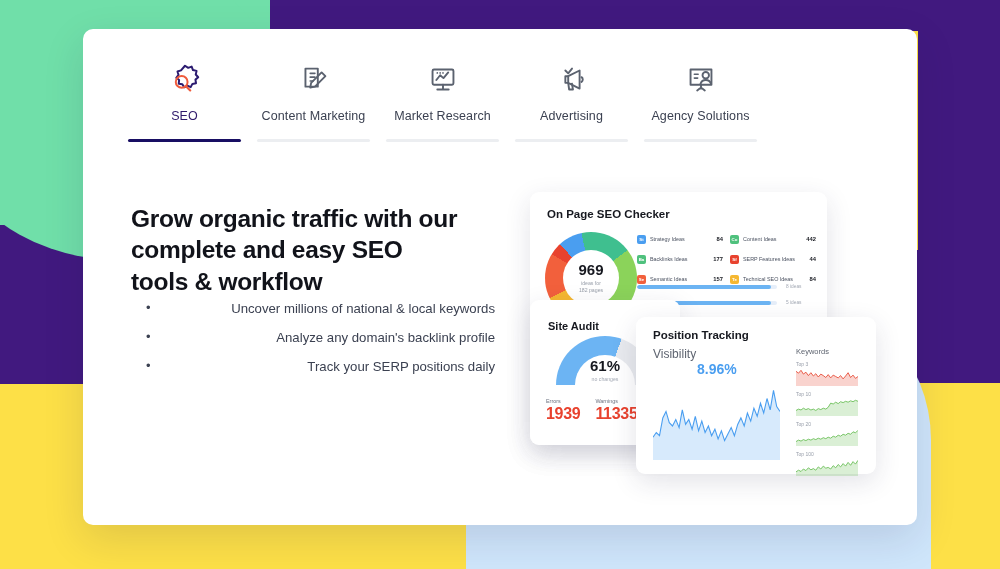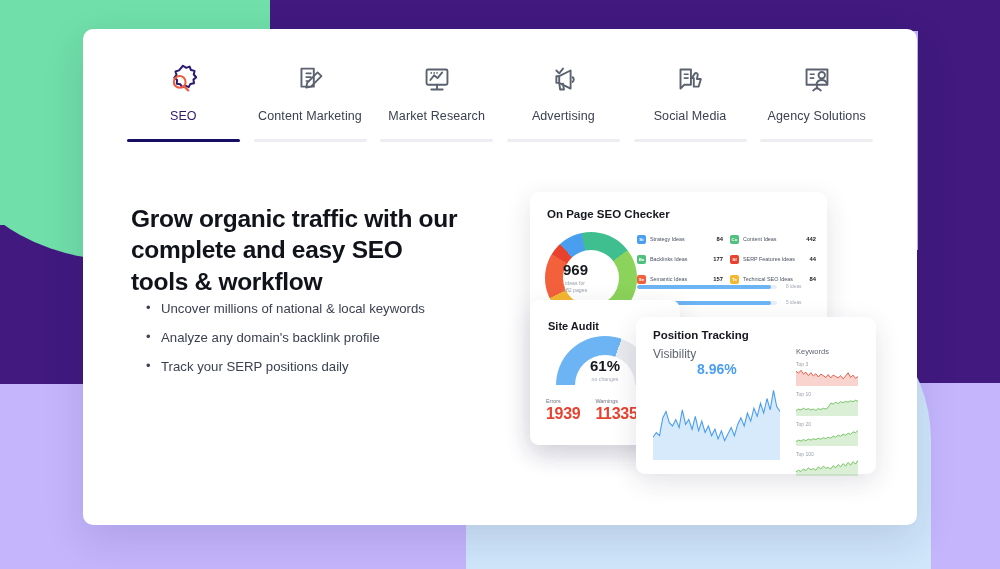--- a/index.html
+++ b/index.html
@@ -2,21 +2,21 @@
 <html><head>
 <meta charset="utf-8">
 <style>
   * { box-sizing: border-box; margin: 0; padding: 0; }
   html, body {
     width: 1000px; height: 569px;
     overflow: hidden;
     background: #ffffff;
     font-family: "Liberation Sans", sans-serif;
   }
-  #stage { position: relative; width: 1000px; height: 569px; background: #c4b5fd; }
+  #stage { position: relative; width: 1000px; height: 569px; background: #fde047; }
 
   
   .bg-purple-top {
     position: absolute; left: 272px; top: 0; width: 728px; height: 31px;
     background: #41197f;
   }
   .bg-purple-left {
     position: absolute; left: 0; top: 0; width: 282px; height: 384px;
     background: #41197f;
   }
@@ -62,21 +62,21 @@
   .tab.active .lbl { color: #2f1a6b; }
   .tab .rule { margin-top: 16px; width: 113px; height: 3px; background: #eceef1; border-radius: 2px; }
   .tab.active .rule { background: #180e63; height: 3px; }
 
   
   .headline {
     position: absolute; left: 48px; top: 174px; width: 330px;
     font-size: 24.5px; line-height: 1.28; font-weight: bold;
     color: #11131a; letter-spacing: -.3px;
   }
-  .bullets { position: absolute; left: 62px; top: 272px; width: 350px; }
+  .bullets { position: absolute; left: 62px; top: 272px; width: 350px; text-align: right; }
   .bullets li {
     list-style: none; position: relative; padding-left: 16px;
     font-size: 13.2px; color: #3b4151; margin-bottom: 13px; line-height: 1.2;
   }
   .bullets li:before {
     content: "•"; position: absolute; left: 1px; top: -1px; font-size: 13px; color: #3b4151;
   }
 
   
   .card {
@@ -91,21 +91,21 @@
   #card-seo .card-title { position: absolute; left: 17px; top: 16px; }
   #card-audit .card-title { position: absolute; left: 18px; top: 20px; font-size: 11px; }
   #card-pos .card-title { position: absolute; left: 17px; top: 12px; }
 
   
   .donut-wrap { position: absolute; left: 15px; top: 40px; width: 92px; height: 92px; }
   .donut { width: 92px; height: 92px; border-radius: 50%; }
   .donut-hole {
     position: absolute; left: 18px; top: 18px; width: 56px; height: 56px;
     background: #fff; border-radius: 50%;
-    display: flex; flex-direction: column; align-items: flex-start; justify-content: center;
+    display: flex; flex-direction: column; align-items: center; justify-content: center;
   }
   .donut-num { font-size: 15px; font-weight: bold; color: #16181f; line-height: 1; }
   .donut-sub { font-size: 5.2px; color: #9aa0ab; text-align: center; line-height: 1.35; margin-top: 3px; }
 
   
   .stats { position: absolute; left: 107px; top: 40px; width: 180px; display: flex; gap: 7px; }
   .stat-col { width: 86px; }
   .stat-row { display: flex; align-items: center; height: 14px; margin-bottom: 6px; }
   .stat-badge {
     width: 9px; height: 9px; border-radius: 2px; flex: 0 0 9px;
@@ -211,31 +211,20 @@
             <path d="M16 16 h-3 v7 h3" fill="none" stroke="#5b626f" stroke-width="2" stroke-linejoin="round"></path>
             <path d="M16 23 l1 7 h4 l-1.2-7" fill="none" stroke="#5b626f" stroke-width="2" stroke-linejoin="round"></path>
             <path d="M30 17 a3 3 0 0 1 0 5" fill="none" stroke="#5b626f" stroke-width="2" stroke-linecap="round"></path>
             <path d="M13 10 l3 3 4-5" fill="none" stroke="#5b626f" stroke-width="2" stroke-linecap="round" stroke-linejoin="round"></path>
           </svg>
         </span>
         <span class="lbl">Advertising</span>
         <span class="rule"></span>
       </div>
 
-      <div class="tab">
-        <span class="ico">
-          <svg width="38" height="38" viewBox="0 0 40 40">
-            <path d="M10 9 h11 v16 h-7 l-4 4z" fill="none" stroke="#5b626f" stroke-width="2" stroke-linejoin="round"></path>
-            <path d="M14 14 h4 M14 18 h4" stroke="#5b626f" stroke-width="1.7" stroke-linecap="round"></path>
-            <path d="M24 18 v9 h5 l2.5-8 h-4.2 l.9-4.6 a1.8 1.8 0 0 0-3.2-1.1 l-3 4.6z" fill="none" stroke="#5b626f" stroke-width="2" stroke-linejoin="round"></path>
-          </svg>
-        </span>
-        <span class="lbl">Social Media</span>
-        <span class="rule"></span>
-      </div>
 
       <div class="tab">
         <span class="ico">
           <svg width="38" height="38" viewBox="0 0 40 40">
             <path d="M9 9 h22 v16 h-22z" fill="none" stroke="#5b626f" stroke-width="2" stroke-linejoin="round"></path>
             <circle cx="25" cy="15" r="3.4" fill="none" stroke="#5b626f" stroke-width="2"></circle>
             <path d="M19.5 24 a5.8 5.8 0 0 1 11 0" fill="none" stroke="#5b626f" stroke-width="2" stroke-linecap="round"></path>
             <path d="M13 14 h4 M13 18 h3.5" stroke="#5b626f" stroke-width="1.7" stroke-linecap="round"></path>
             <path d="M20 25 v4 M16 31 l4-3 4 3" fill="none" stroke="#5b626f" stroke-width="2" stroke-linecap="round" stroke-linejoin="round"></path>
           </svg>

